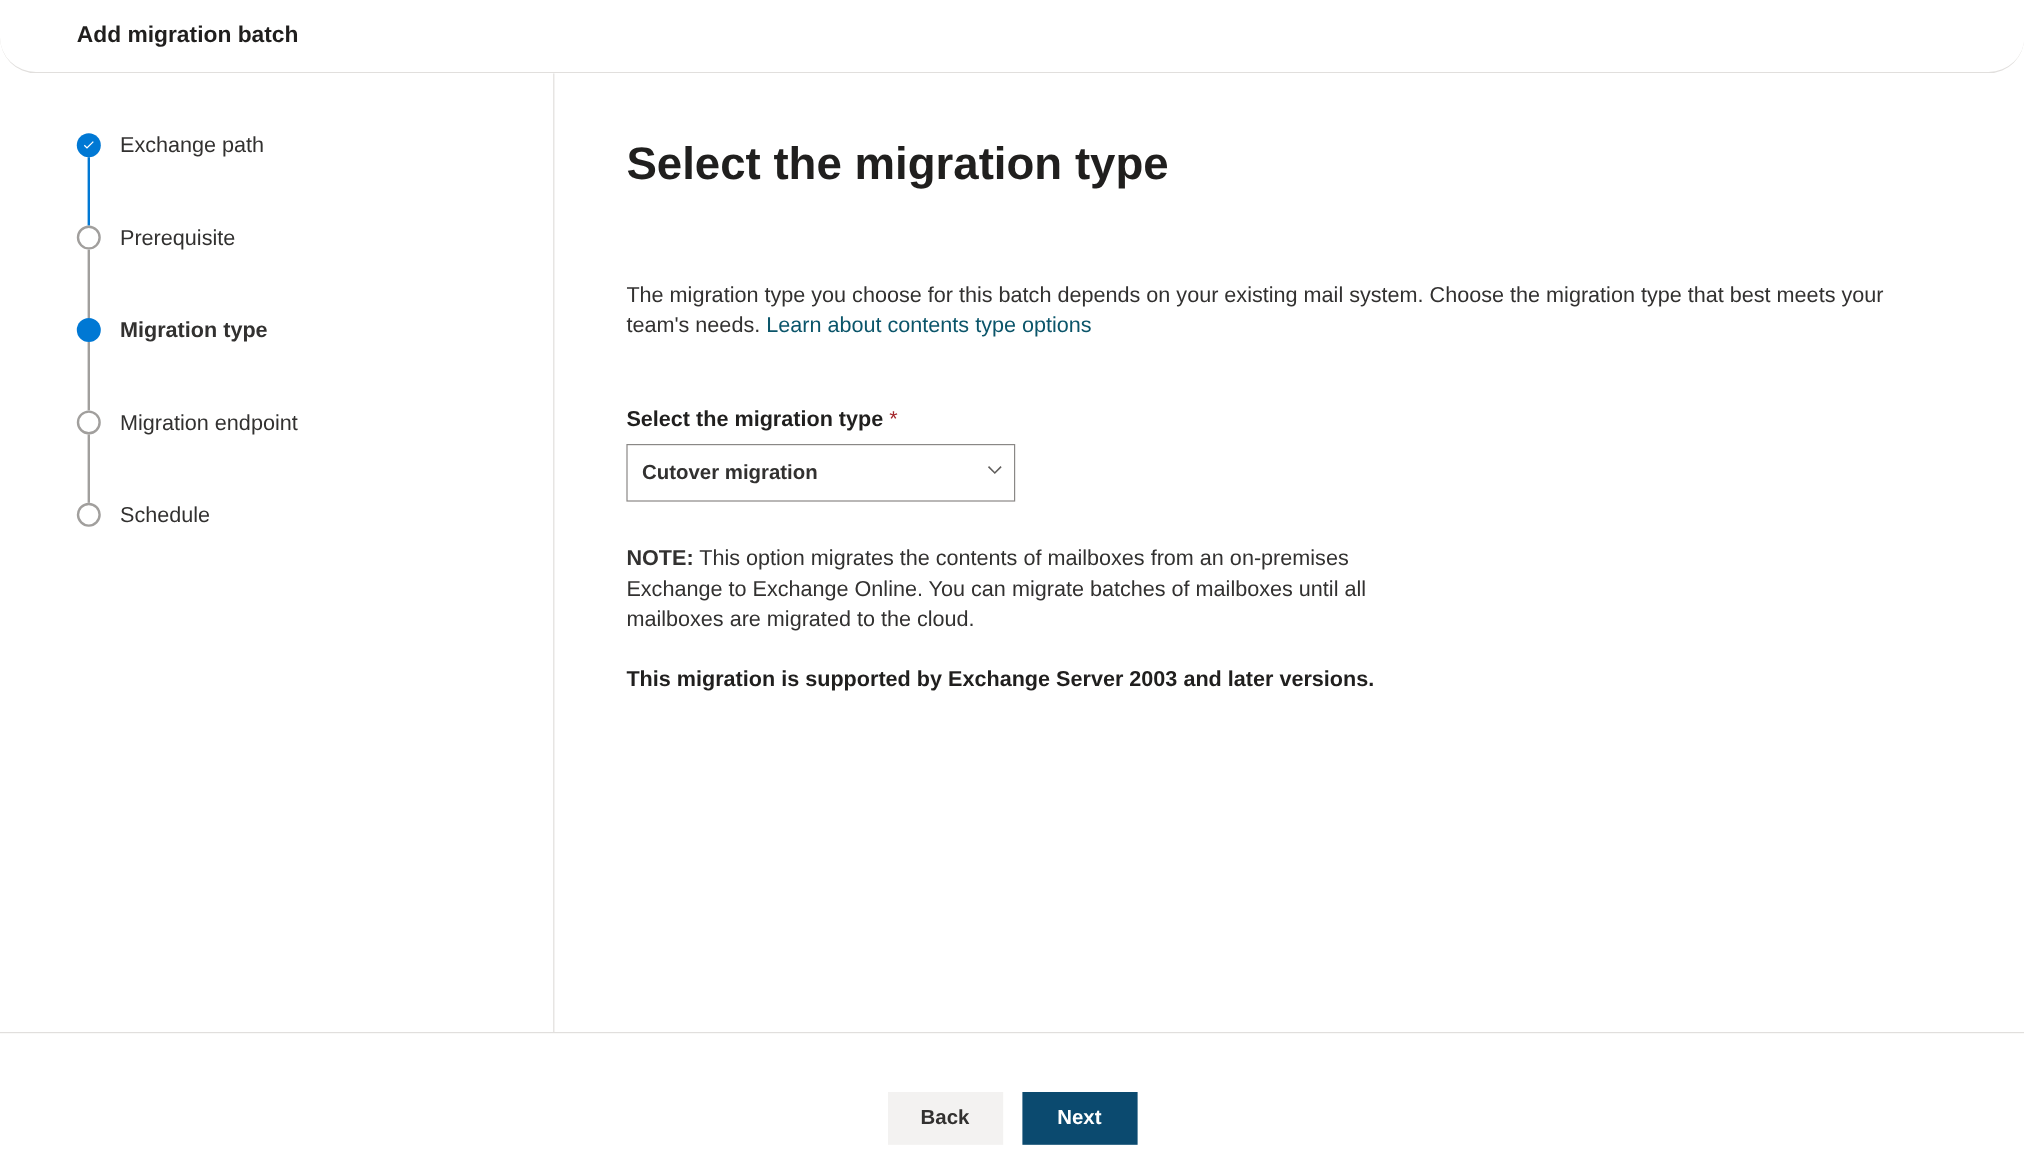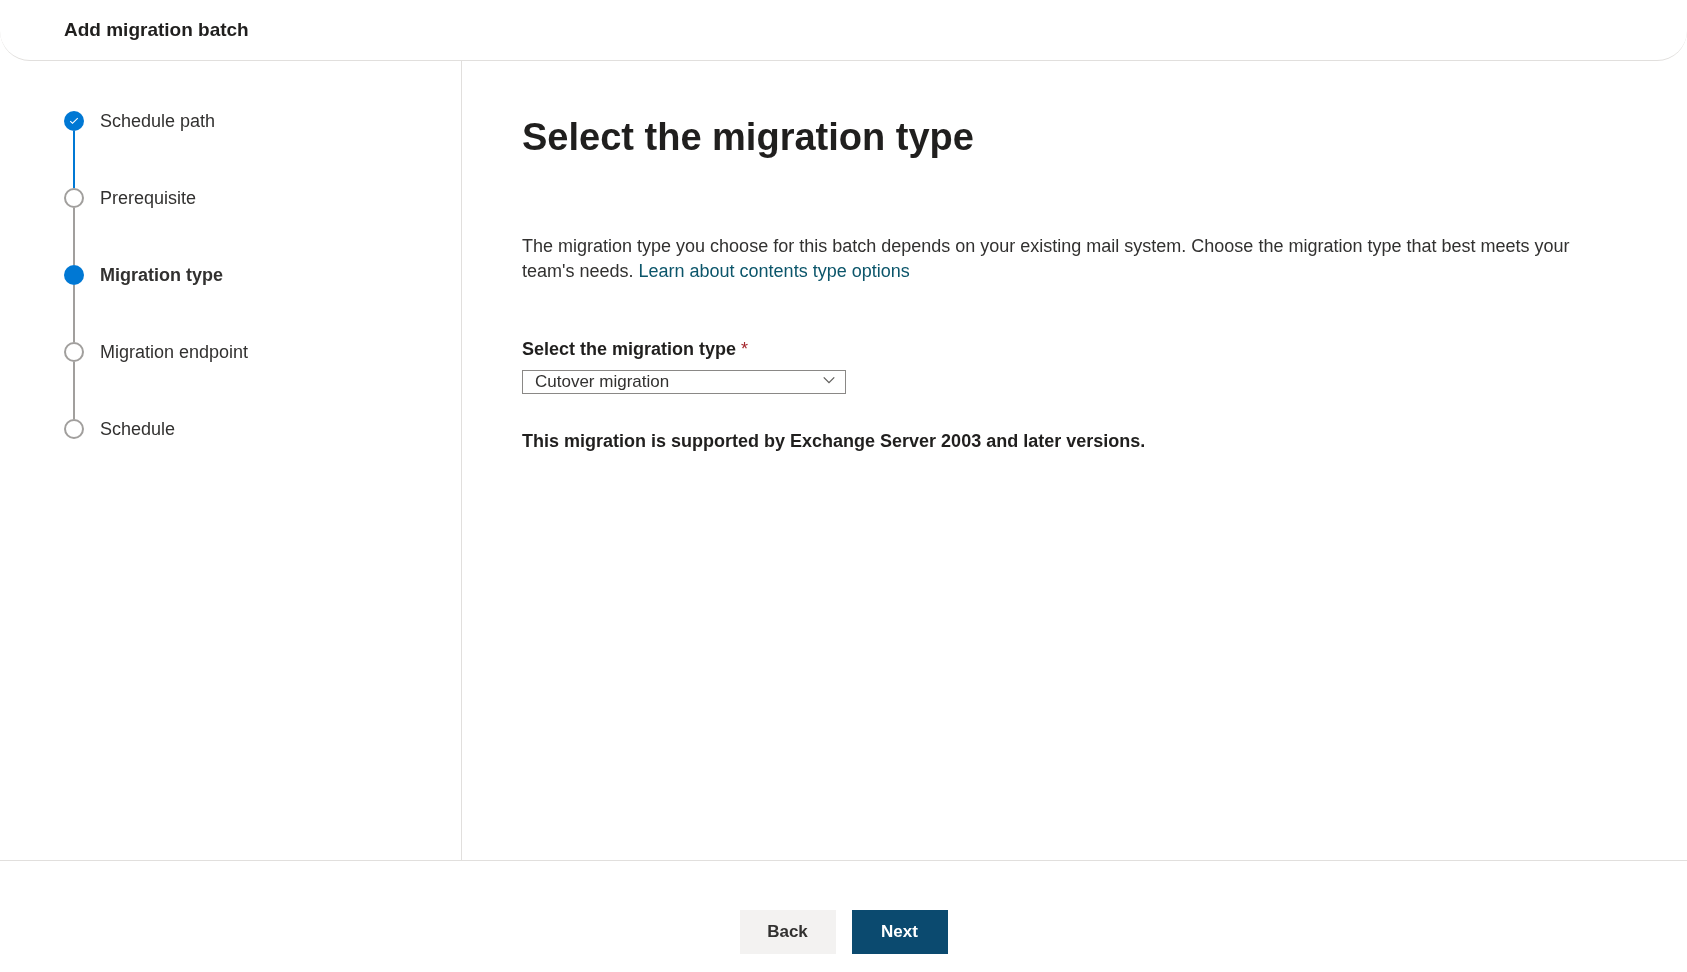--- a/index.html
+++ b/index.html
@@ -129,29 +129,30 @@
     .required-asterisk {
       color: #a4262c;
       font-weight: 400;
     }
     .select-wrapper {
       position: relative;
       width: 324px;
     }
     .select-box {
       width: 100%;
-      height: 24px;
+      height: 48px;
       border: 1px solid #8a8886;
       background: #ffffff;
       padding: 0 36px 0 12px;
       font-size: 17px;
       color: #323130;
       display: flex;
       align-items: center;
       cursor: pointer;
+      font-weight: bold;
     }
     .select-chevron {
       position: absolute;
       right: 10px;
       top: 50%;
       transform: translateY(-50%);
       pointer-events: none;
     }
     .select-chevron svg {
       width: 14px;
@@ -215,21 +216,21 @@
     <ul class="steps-list">
       <li class="step-item">
         <div class="step-indicator-col">
           <div class="step-circle completed">
             <svg viewBox="0 0 16 16">
                 <path d="M13.5 4.5L6 12 2.5 8.5l1-1L6 10l6.5-6.5z"></path>
               </svg>
           </div>
           <div class="step-connector active"></div>
         </div>
-        <span class="step-label">Schedule path</span>
+        <span class="step-label">Exchange path</span>
       </li>
       <li class="step-item">
         <div class="step-indicator-col">
           <div class="step-circle upcoming"></div>
           <div class="step-connector"></div>
         </div>
         <span class="step-label">Prerequisite</span>
       </li>
       <li class="step-item">
         <div class="step-indicator-col">
@@ -271,20 +272,23 @@
           <span>Cutover migration</span>
         </div>
         <span class="select-chevron">
           <svg viewBox="0 0 16 16">
               <path d="M2 5 L8 11 L14 5"></path>
             </svg>
         </span>
       </div>
     </div>
 
+    <p class="note-block">
+      <span class="note-prefix">NOTE:</span><span> This option migrates the contents of mailboxes from an on-premises Exchange to Exchange Online. You can migrate batches of mailboxes until all mailboxes are migrated to the cloud.</span>
+    </p>
 
     <p class="support-text">This migration is supported by Exchange Server 2003 and later versions.</p>
   </main>
 </div>
 
 <div class="footer">
   <button class="btn btn-secondary">Back</button>
   <button class="btn btn-primary">Next</button>
 </div>
 

